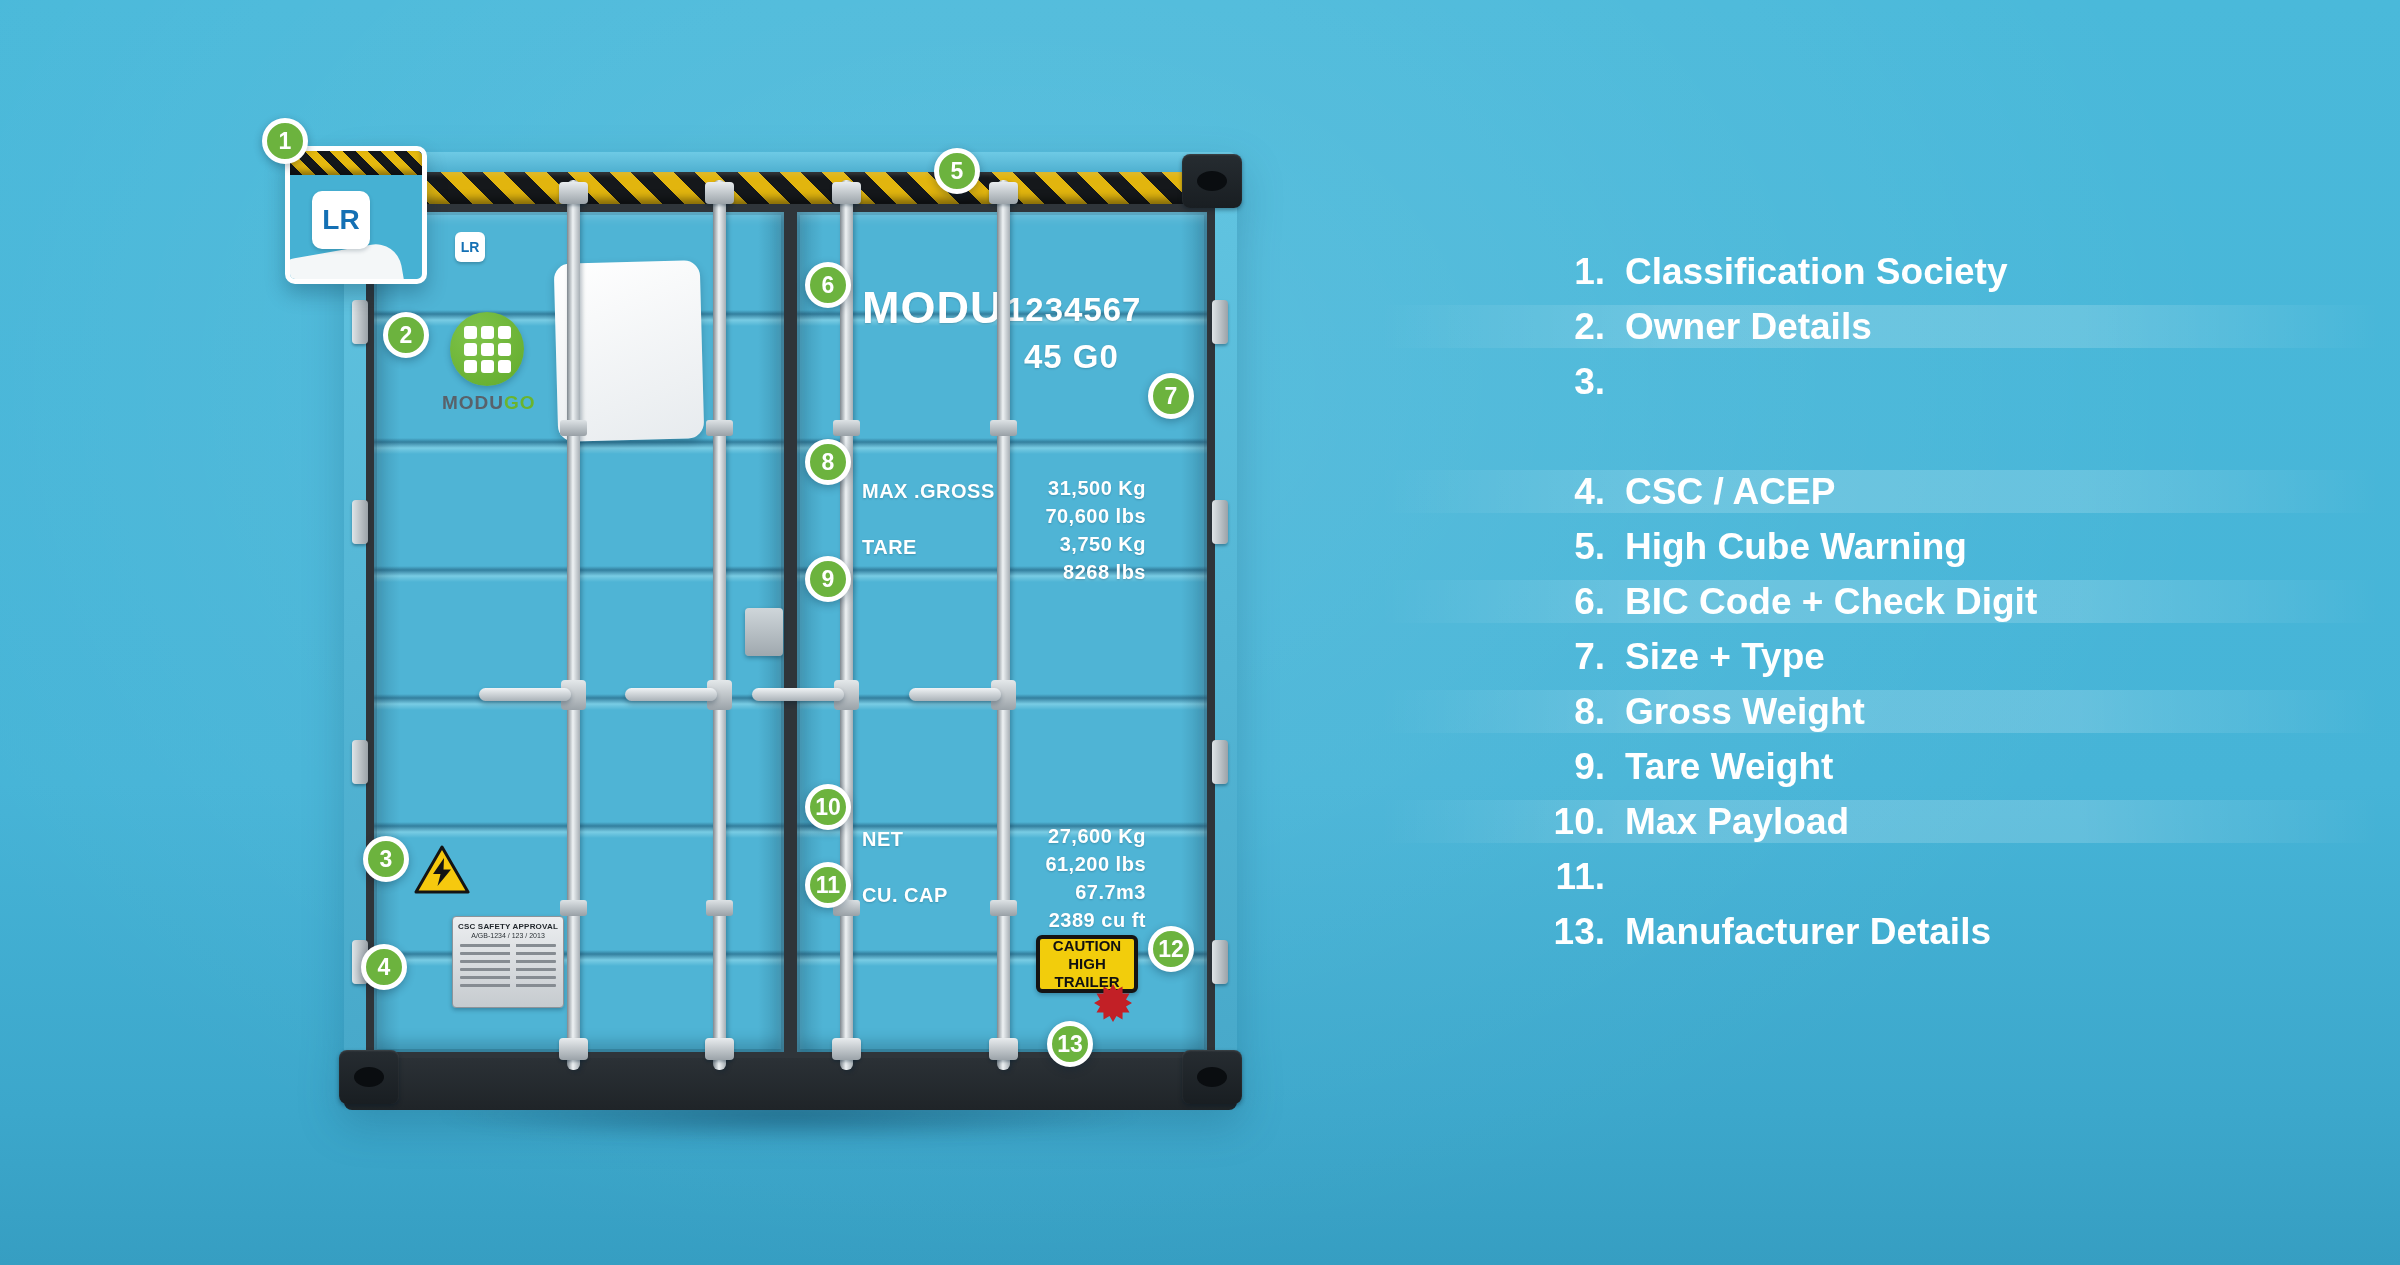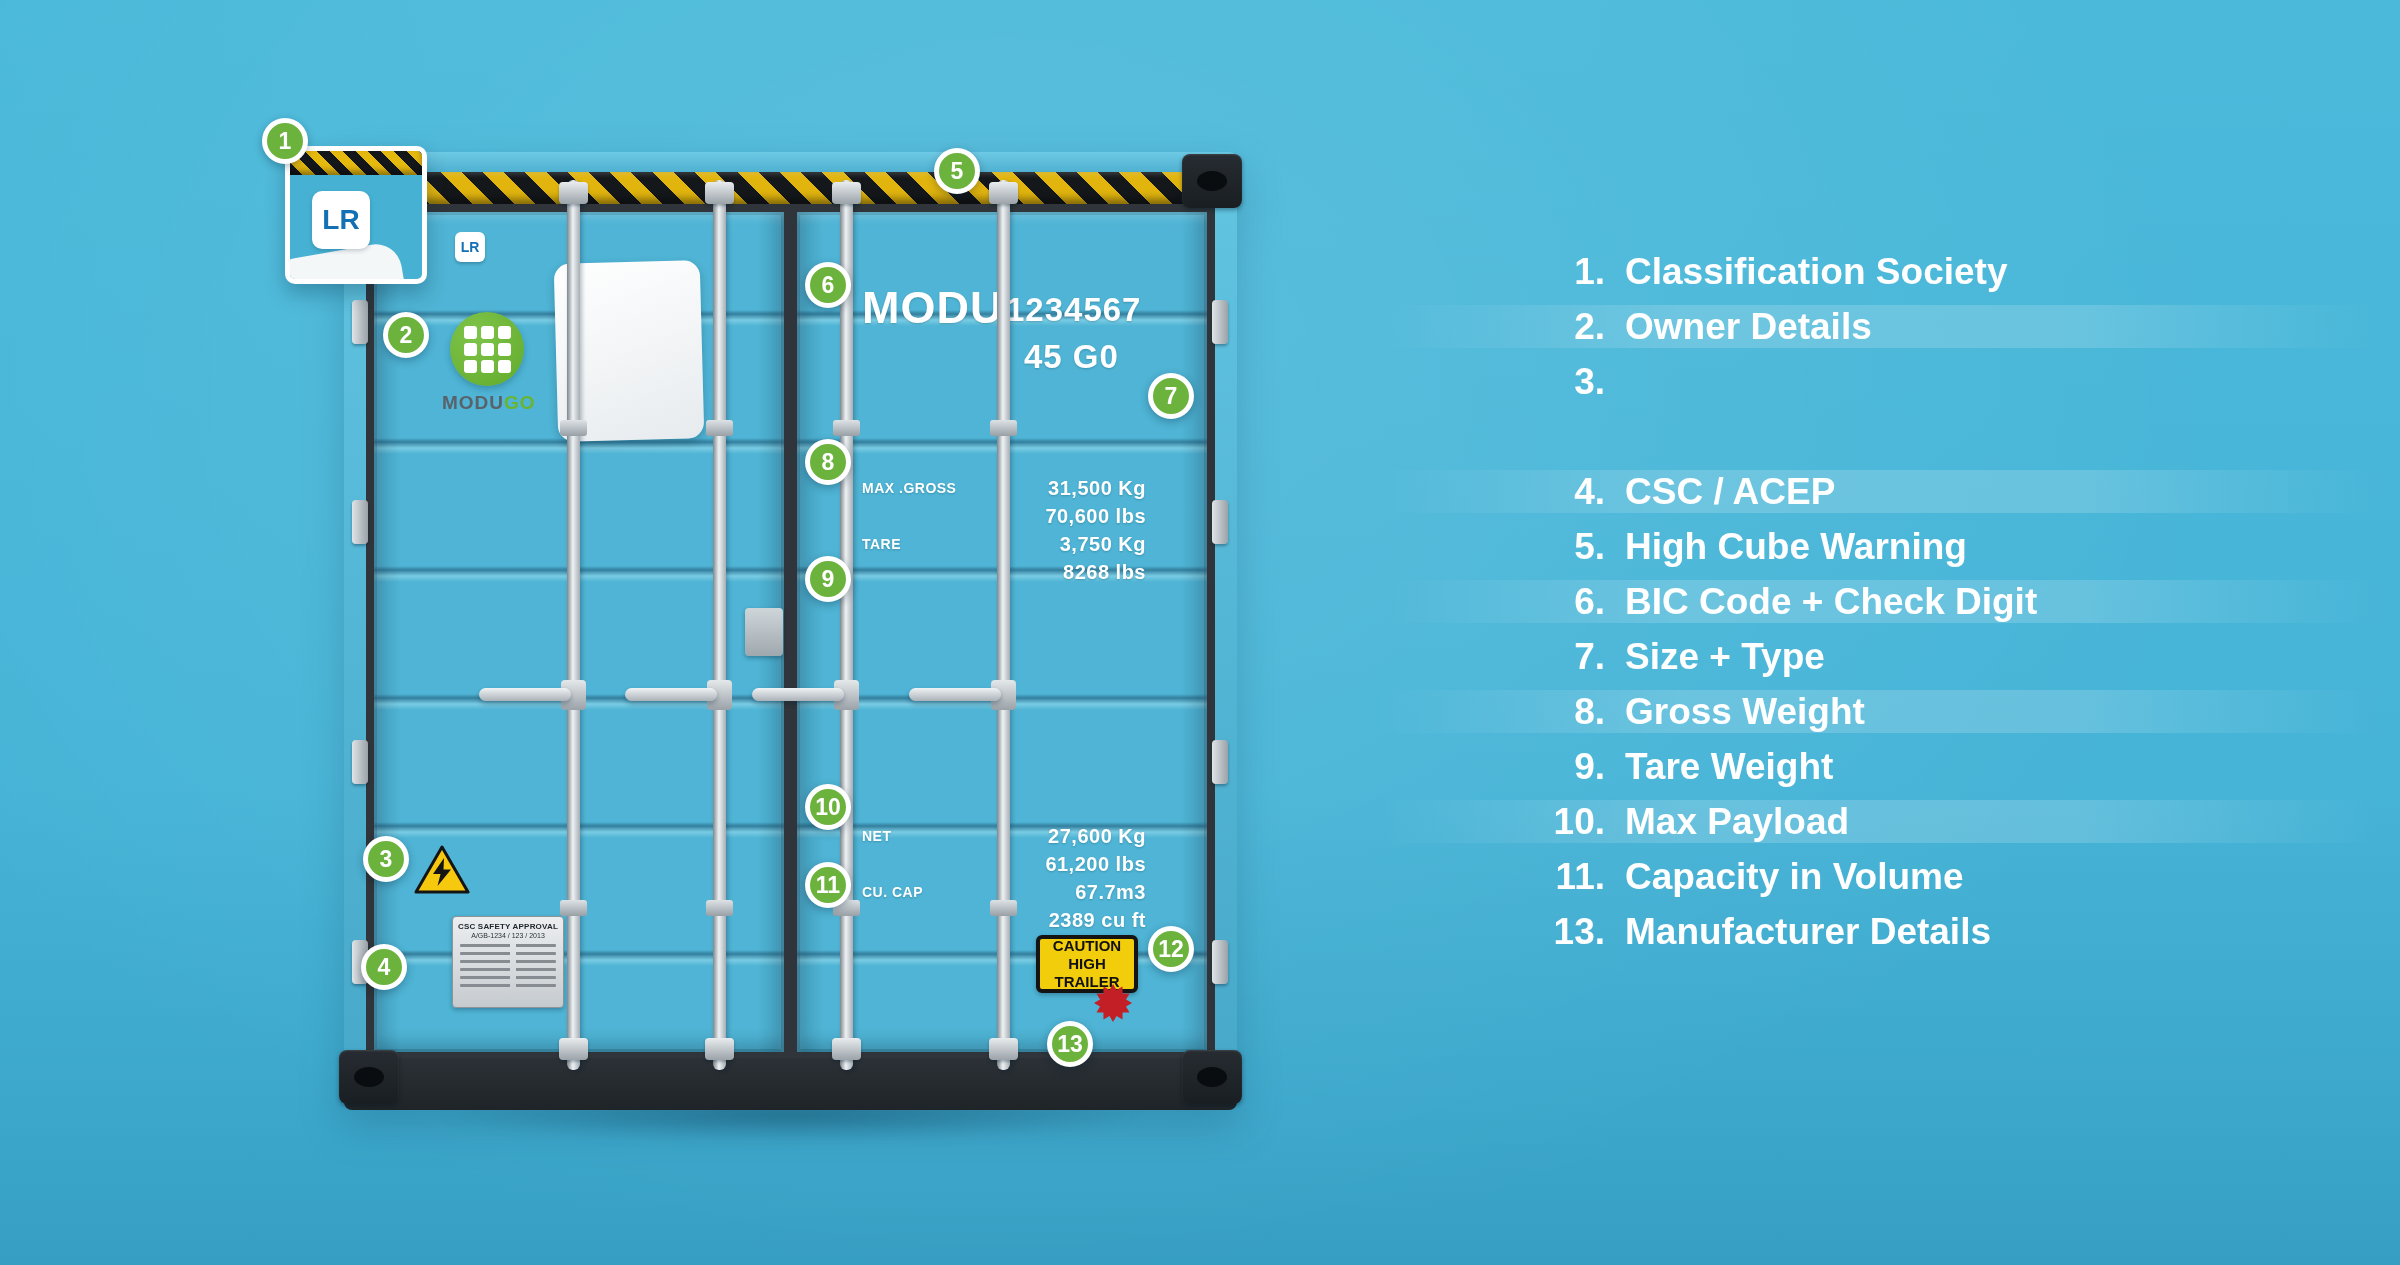--- a/index.html
+++ b/index.html
@@ -81,21 +81,21 @@
   .csc-title{font-size:8px;font-weight:bold;color:#23282d;text-align:center;margin-top:5px;letter-spacing:.2px;}
   .csc-sub{font-size:7px;color:#2a3035;text-align:center;margin-top:1px;}
   .csc-lines{margin-top:4px;}
   .csc-lines i{display:block;height:3px;margin:5px 7px;border-radius:1px;
     background:linear-gradient(90deg,#868c92 0 52%, rgba(0,0,0,0) 52% 58%, #868c92 58% 100%);}
   .ctext{position:absolute;z-index:3;color:#fff;font-weight:bold;
     text-shadow:0 1px 2px rgba(0,50,70,.25);white-space:nowrap;}
   .bic-big{left:862px;top:282px;font-size:45px;letter-spacing:1px;}
   .serial{left:1006px;top:291px;font-size:33px;letter-spacing:1px;}
   .sizetype{left:1024px;top:338px;font-size:33px;letter-spacing:1px;}
-  .w-label{left:862px;font-size:14px;letter-spacing:.5px;}
+  .w-label{left:862px;font-size:20px;letter-spacing:.5px;}
   .w-val{right:1254px;font-size:20px;letter-spacing:.5px;}
   .caution{position:absolute;left:1036px;top:935px;width:102px;height:58px;z-index:3;
     background:#f2cd0c;border:4px solid #141414;border-radius:6px;box-sizing:border-box;
     display:flex;flex-direction:column;align-items:center;justify-content:center;
     font-size:15px;font-weight:bold;color:#111;line-height:1.2;text-align:center;
     box-shadow:0 2px 4px rgba(0,30,50,.3);}
   .seal{position:absolute;left:1094px;top:984px;z-index:3;}
   
   .inset{position:absolute;left:285px;top:146px;width:142px;height:138px;z-index:7;
     background:#46b1d3;border:5px solid #fff;border-radius:10px;box-sizing:border-box;
@@ -357,21 +357,20 @@
     <div class="legend-row">
       <span class="lnum">9.</span>
       <span class="llabel">Tare Weight</span>
     </div>
     <div class="legend-row banded">
       <span class="lnum">10.</span>
       <span class="llabel">Max Payload</span>
     </div>
     <div class="legend-row">
       <span class="lnum">11.</span>
-      <span class="llabel">Capacity in Volume</span>
     </div>
     <div class="legend-row">
       <span class="lnum">13.</span>
       <span class="llabel">Manufacturer Details</span>
     </div>
   </div>
 
 </div>
 
 </body></html>

